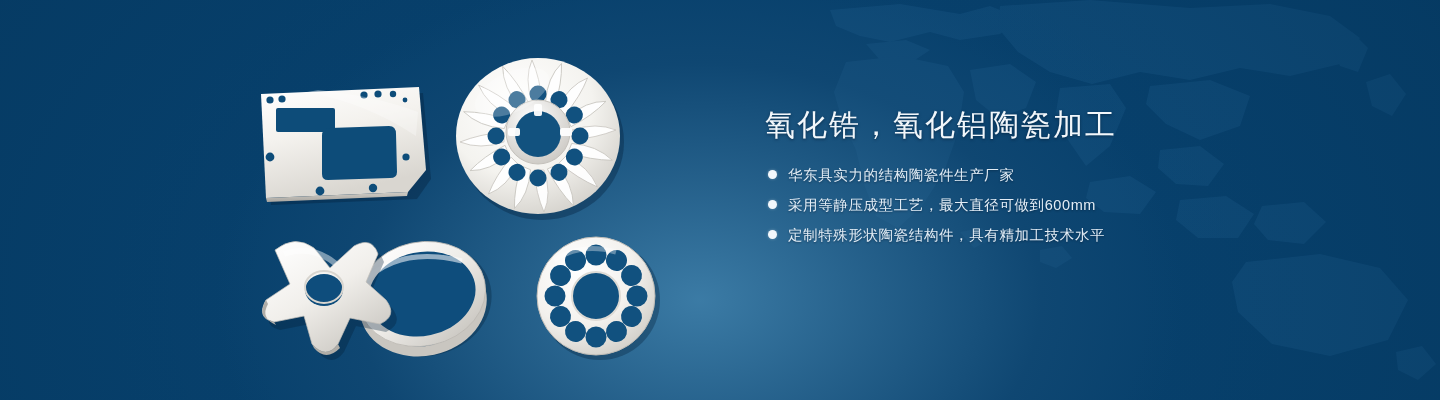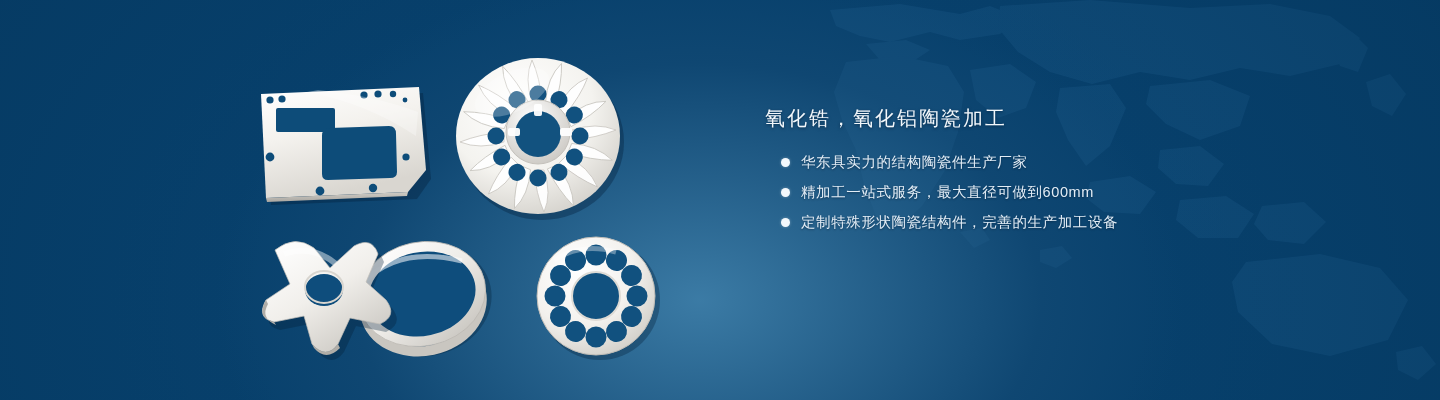--- a/index.html
+++ b/index.html
@@ -64,32 +64,32 @@
   }
 
   
   .copy {
     position: absolute;
     left: 765px;
     top: 106px;
     width: 640px;
   }
   .headline {
-    font-size: 20px;
+    font-size: 30px;
     line-height: 1.25;
     letter-spacing: 2px;
     color: #f2f7fb;
     font-weight: normal;
     margin: 0 0 20px 0;
     text-shadow: 0 1px 3px rgba(0,20,40,0.55);
     white-space: nowrap;
   }
   .bullets {
     list-style: none;
-    margin: 16px;
+    margin: 3px;
     padding: 0;
   }
   .bullet {
     display: flex;
     align-items: center;
     margin-bottom: 8px;
     height: 22px;
   }
   .bullet-dot {
     flex: 0 0 auto;
@@ -425,22 +425,22 @@
 
   <div class="copy">
     <h1 class="headline">氧化锆，氧化铝陶瓷加工</h1>
     <ul class="bullets">
       <li class="bullet">
         <span class="bullet-dot"></span>
         <span class="bullet-text">华东具实力的结构陶瓷件生产厂家</span>
       </li>
       <li class="bullet">
         <span class="bullet-dot"></span>
-        <span class="bullet-text">精加工一站式服务，最大直径可做到600mm</span>
+        <span class="bullet-text">采用等静压成型工艺，最大直径可做到600mm</span>
       </li>
       <li class="bullet">
         <span class="bullet-dot"></span>
-        <span class="bullet-text">定制特殊形状陶瓷结构件，完善的生产加工设备</span>
+        <span class="bullet-text">定制特殊形状陶瓷结构件，具有精加工技术水平</span>
       </li>
     </ul>
   </div>
 
 </div>
 
 </body></html>

